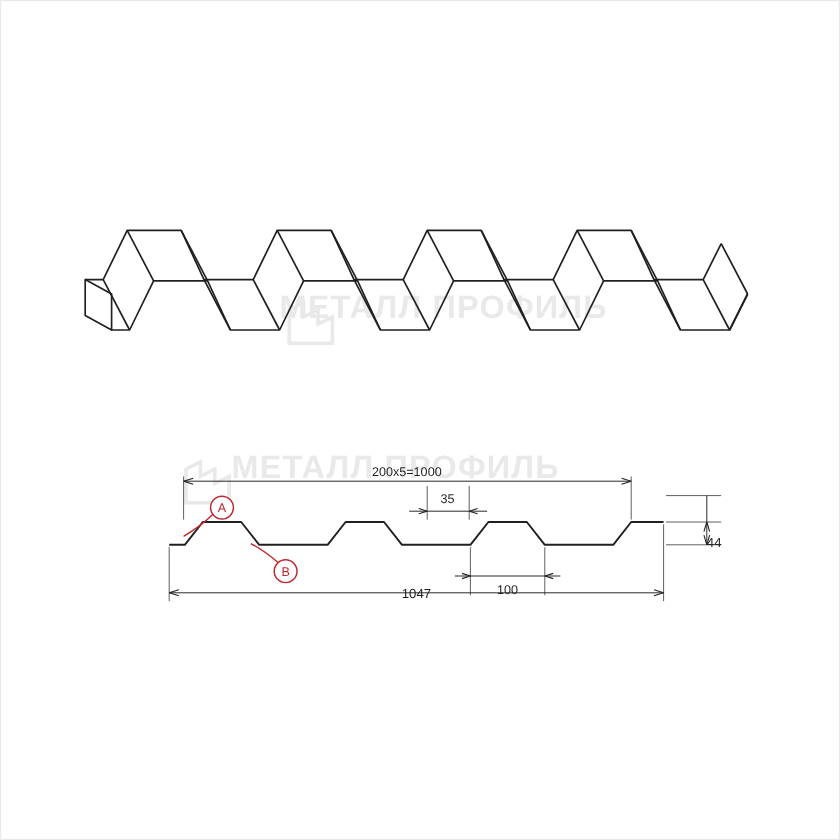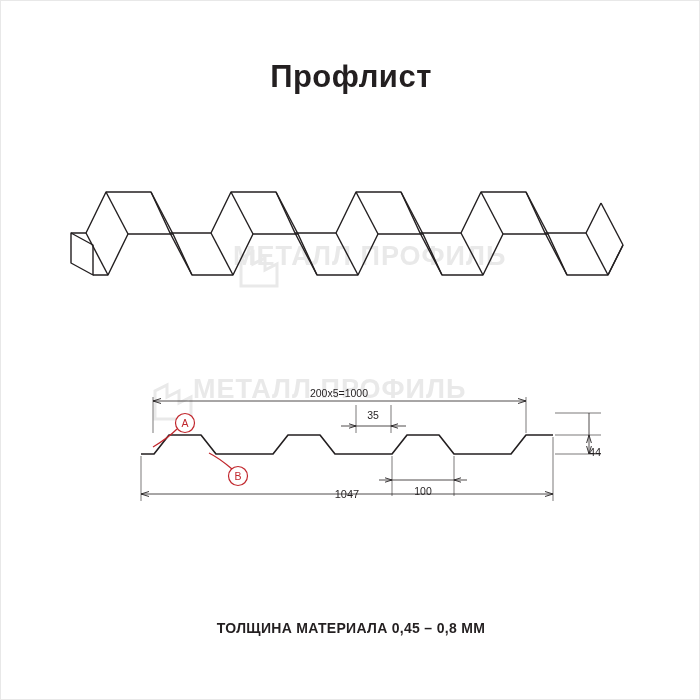--- a/index.html
+++ b/index.html
@@ -78,21 +78,20 @@
     height: 42px;
   }
   .wm-l1 { top: 247px; left: 236px; }
   .wm-l2 { top: 380px; left: 150px; }
 </style>
 </head>
 <body>
 
 <div class="page">
 
-  <div class="title">Профлист</div>
 
   <div class="wm wm1">МЕТАЛЛ ПРОФИЛЬ</div>
   <div class="wm wm2">МЕТАЛЛ ПРОФИЛЬ</div>
 
   <svg class="wm-logo wm-l1" viewBox="0 0 48 42">
     <path d="M4 38 L4 10 L16 4 L16 16 L28 10 L28 22 L40 16 L40 38 Z" fill="none" stroke="#e9e9e9" stroke-width="3"></path>
   </svg>
   <svg class="wm-logo wm-l2" viewBox="0 0 48 42">
     <path d="M4 38 L4 10 L16 4 L16 16 L28 10 L28 22 L40 16 L40 38 Z" fill="none" stroke="#e9e9e9" stroke-width="3"></path>
   </svg>
@@ -189,15 +188,14 @@
 
       <g>
         <circle cx="237" cy="475" r="9.5" fill="#ffffff" stroke="#c1272d" stroke-width="1.2"></circle>
         <text x="237" y="479" font-family="Liberation Sans, sans-serif" font-size="10.5" fill="#c1272d" text-anchor="middle">B</text>
         <path d="M231 468 C224 462, 216 456, 208 452" fill="none" stroke="#c1272d" stroke-width="1.2"></path>
       </g>
 
     </g>
   </svg>
 
-  <div class="footer">ТОЛЩИНА МАТЕРИАЛА 0,45 – 0,8 ММ</div>
 
 </div>
 
 </body></html>

